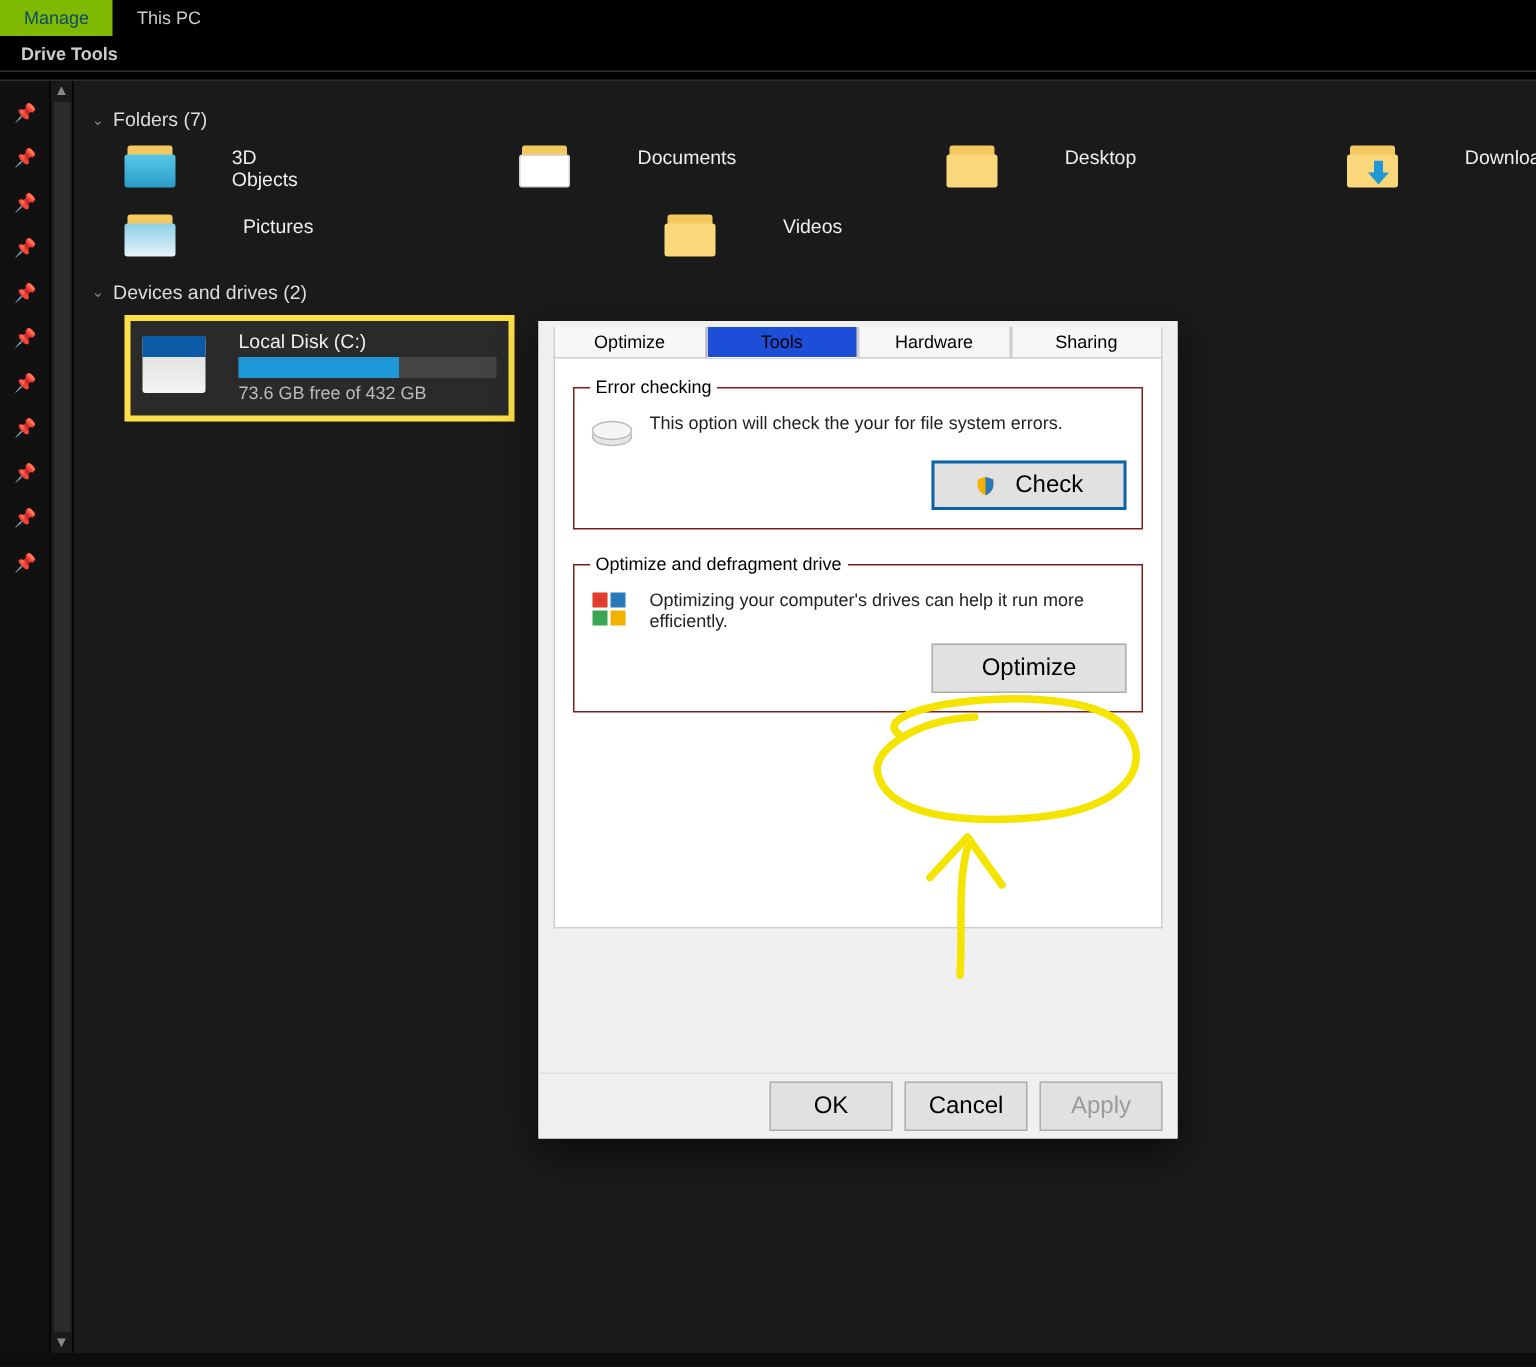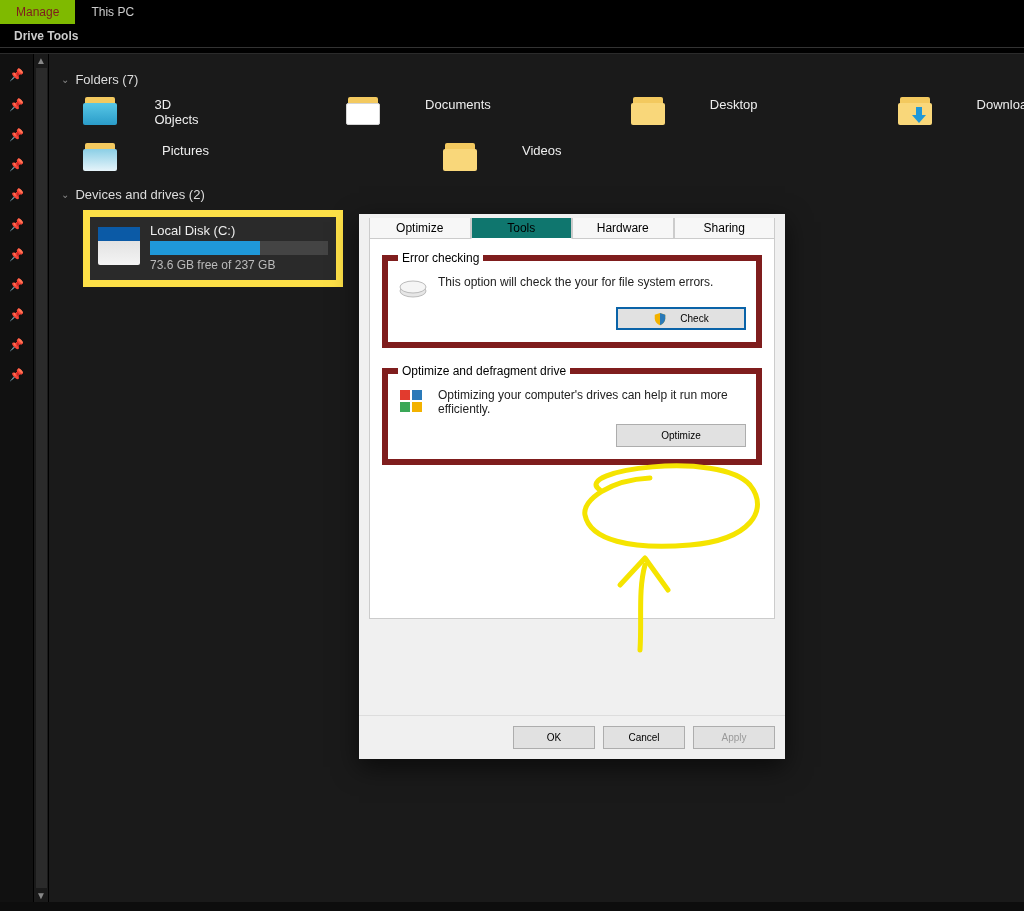--- a/index.html
+++ b/index.html
@@ -1,21 +1,21 @@
 <!DOCTYPE html>
 <html><head>
 <meta charset="utf-8">
 <style>
   * { box-sizing: border-box; margin: 0; padding: 0; font-family: "Segoe UI", Tahoma, sans-serif; }
   body { width: 1024px; height: 911px; background: #1a1a1a; color: #e0e0e0; overflow: hidden; position: relative; }
 
   
   .ribbon-tabs { height: 24px; background: #000; display: flex; align-items: stretch; }
   .ribbon-tab { display: flex; align-items: center; padding: 0 16px; font-size: 12px; color: #ccc; }
-  .ribbon-tab.active { background: #7fba00; color: #7f1d1d; }
+  .ribbon-tab.active { background: #7fba00; color: #0c4a6e; }
   .ribbon-sub { height: 24px; background: #000; display: flex; align-items: center; padding: 0 14px; font-size: 12px; color: #ccc; border-bottom: 1px solid #333; font-weight: bold; }
   .divider-bar { height: 6px; background: #000; border-bottom: 1px solid #2b2b2b; }
 
   
   .workspace { position: relative; display: flex; height: calc(100% - 24px - 24px - 6px - 9px); }
   .pin-rail { width: 34px; background: #111; border-right: 1px solid #000; padding-top: 6px; }
   .pin { width: 34px; height: 30px; display: flex; align-items: center; justify-content: center; color: #888; font-size: 12px; }
   .scroll-gutter { width: 15px; background: #1a1a1a; border-right: 1px solid #000; position: relative; }
   .scroll-arrow { position: absolute; left: 2px; font-size: 10px; color: #888; }
   .scroll-track { position: absolute; top: 14px; bottom: 14px; left: 2px; width: 11px; background: #2b2b2b; }
@@ -24,21 +24,21 @@
   .section-header { display: flex; align-items: center; gap: 6px; font-size: 13px; color: #ddd; margin: 4px 0 8px 2px; }
   .chev { font-size: 10px; color: #888; }
 
   .folder-row { display: flex; gap: 140px; margin-left: 24px; margin-bottom: 14px; }
   .folder-item { display: flex; align-items: flex-start; gap: 10px; width: 220px; }
   .folder-icon { width: 38px; height: 32px; position: relative; }
   .folder-back { position: absolute; left: 2px; top: 2px; width: 30px; height: 24px; background: #f3c95f; border-radius: 2px; }
   .folder-front { position: absolute; left: 0; top: 8px; width: 34px; height: 22px; background: #f9d77a; border-radius: 2px; }
   .folder-label { font-size: 13px; color: #eee; padding-top: 2px; margin-left: 31px; }
 
-  .drive-card { margin-left: 24px; width: 260px; background: #2a2a2a; border: 7px solid #fde047; padding: 6px 8px 8px 8px; display: flex; gap: 10px; }
+  .drive-card { margin-left: 24px; width: 260px; background: #2a2a2a; border: 4px solid #fde047; padding: 6px 8px 8px 8px; display: flex; gap: 22px; }
   .drive-icon { width: 42px; height: 38px; background: linear-gradient(#d8d8d8,#f4f4f4); border-radius: 2px; position: relative; margin-top: 4px; }
   .drive-icon::before { content: ""; position: absolute; top: 0; left: 0; right: 0; height: 14px; background: #0b5aa6; }
   .drive-info { flex: 1; }
   .drive-name { font-size: 13px; color: #eee; }
   .drive-bar { height: 14px; background: #444; margin: 3px 0; position: relative; }
   .drive-bar-fill { position: absolute; left: 0; top: 0; bottom: 0; width: 62%; background: #1f98d8; }
   .drive-sub { font-size: 12px; color: #bbb; }
 
   .bottom-status { position: absolute; left: 0; right: 0; bottom: 0; height: 9px; background: #0d0d0d; }
 
@@ -47,31 +47,31 @@
             background: #fff; color: #000; box-shadow: 0 8px 24px rgba(0,0,0,0.6);
             display: flex; flex-direction: column; font-size: 12px; }
   .dlg-title { height: 30px; display: flex; align-items: center; padding: 0 8px; }
   .dlg-title-icon { width: 16px; height: 16px; margin-right: 6px; }
   .dlg-title-text { flex: 1; }
   .dlg-close { width: 40px; text-align: center; font-size: 16px; }
   .dlg-body { flex: 1; padding: 4px 10px 0 10px; background: #f0f0f0; }
   .tabstrip { display: grid; grid-template-columns: repeat(3,1fr); }
   .tabstrip .tab { border: 1px solid #ccc; background: #f7f7f7; text-align: center; padding: 3px 0; font-size: 12px; }
   .tabstrip.row2 .tab { border-top: none; }
-  .tab.active { background: #0f766e; border-bottom: 1px solid #fff; position: relative; z-index: 2; }
+  .tab.active { background: #1d4ed8; border-bottom: 1px solid #fff; position: relative; z-index: 2; }
   .tab-panel { background: #fff; border: 1px solid #ccc; border-top: none; padding: 12px 12px 40px 12px; min-height: 380px; }
 
-  fieldset.group { border: 6px solid #7f1d1d; padding: 10px 10px 12px 10px; margin-bottom: 16px; }
+  fieldset.group { border: 1px solid #7f1d1d; padding: 10px 10px 12px 10px; margin-bottom: 16px; }
   fieldset.group legend { padding: 0 4px; font-size: 12px; }
   .group-row { display: flex; gap: 10px; align-items: flex-start; }
   .group-icon { width: 30px; height: 24px; flex: none; }
   .group-text { font-size: 12px; color: #222; }
   .group-btn-row { display: flex; justify-content: flex-end; margin-top: 8px; }
-  .win-btn { min-width: 130px; height: 23px; border: 1px solid #adadad; background: #e1e1e1;
-             font-size: 10px; display: inline-flex; align-items: center; justify-content: center; gap: 13px; }
+  .win-btn { min-width: 130px; height: 33px; border: 1px solid #adadad; background: #e1e1e1;
+             font-size: 16px; display: inline-flex; align-items: center; justify-content: center; gap: 13px; }
   .win-btn.primary { border: 2px solid #0a63a8; }
   .shield { width: 14px; height: 14px; }
 
   .dlg-buttons { height: 44px; background: #f0f0f0; display: flex; justify-content: flex-end;
                  align-items: center; gap: 8px; padding: 0 10px; border-top: 1px solid #ddd; }
   .dlg-buttons .win-btn { min-width: 82px; }
   .win-btn.disabled { color: #9a9a9a; }
 
   
   .annotation { position: absolute; pointer-events: none; }
@@ -173,21 +173,21 @@
       <span>Devices and drives (2)</span>
     </div>
 
     <div class="drive-card">
       <div class="drive-icon"></div>
       <div class="drive-info">
         <div class="drive-name">Local Disk (C:)</div>
         <div class="drive-bar">
             <div class="drive-bar-fill"></div>
           </div>
-        <div class="drive-sub">73.6 GB free of 237 GB</div>
+        <div class="drive-sub">73.6 GB free of 432 GB</div>
       </div>
     </div>
   </div>
 </div>
 
 <div class="bottom-status"></div>
 
 <div class="dialog">
 
   <div class="dlg-body">

